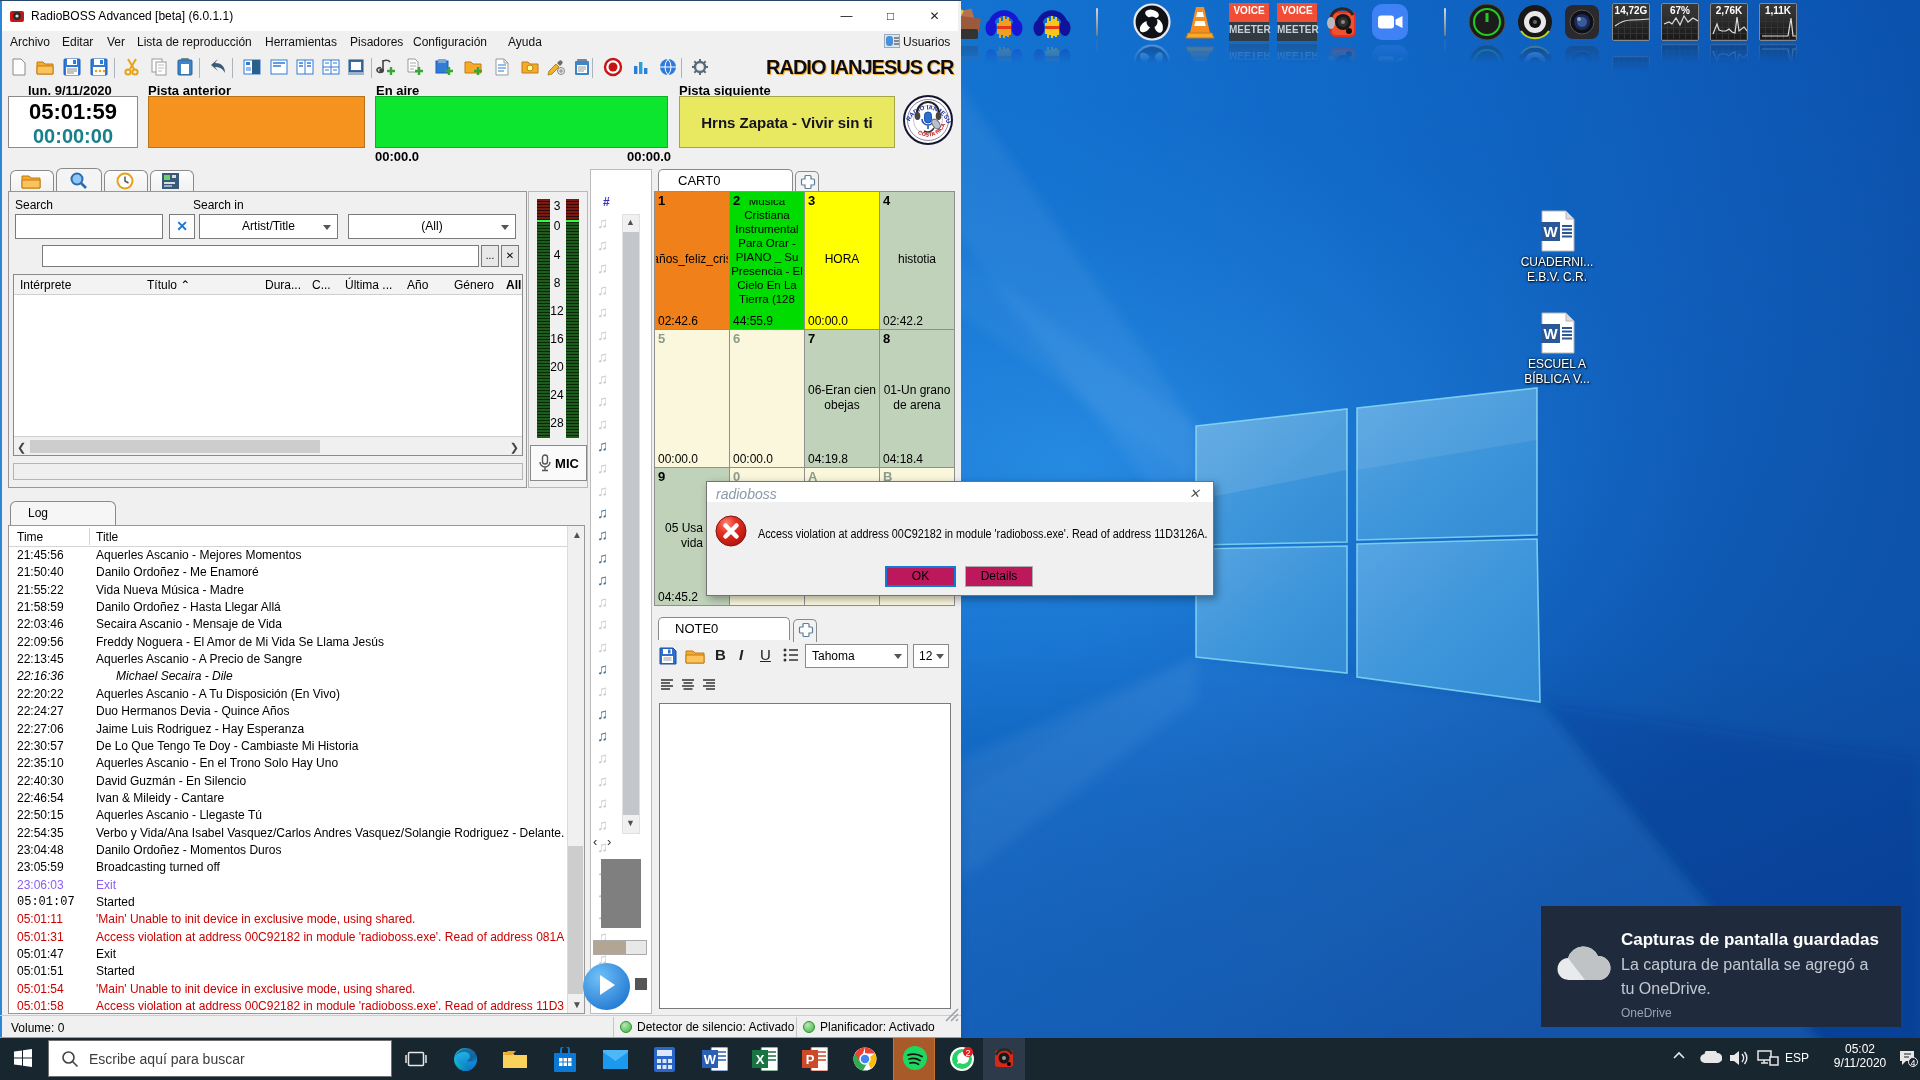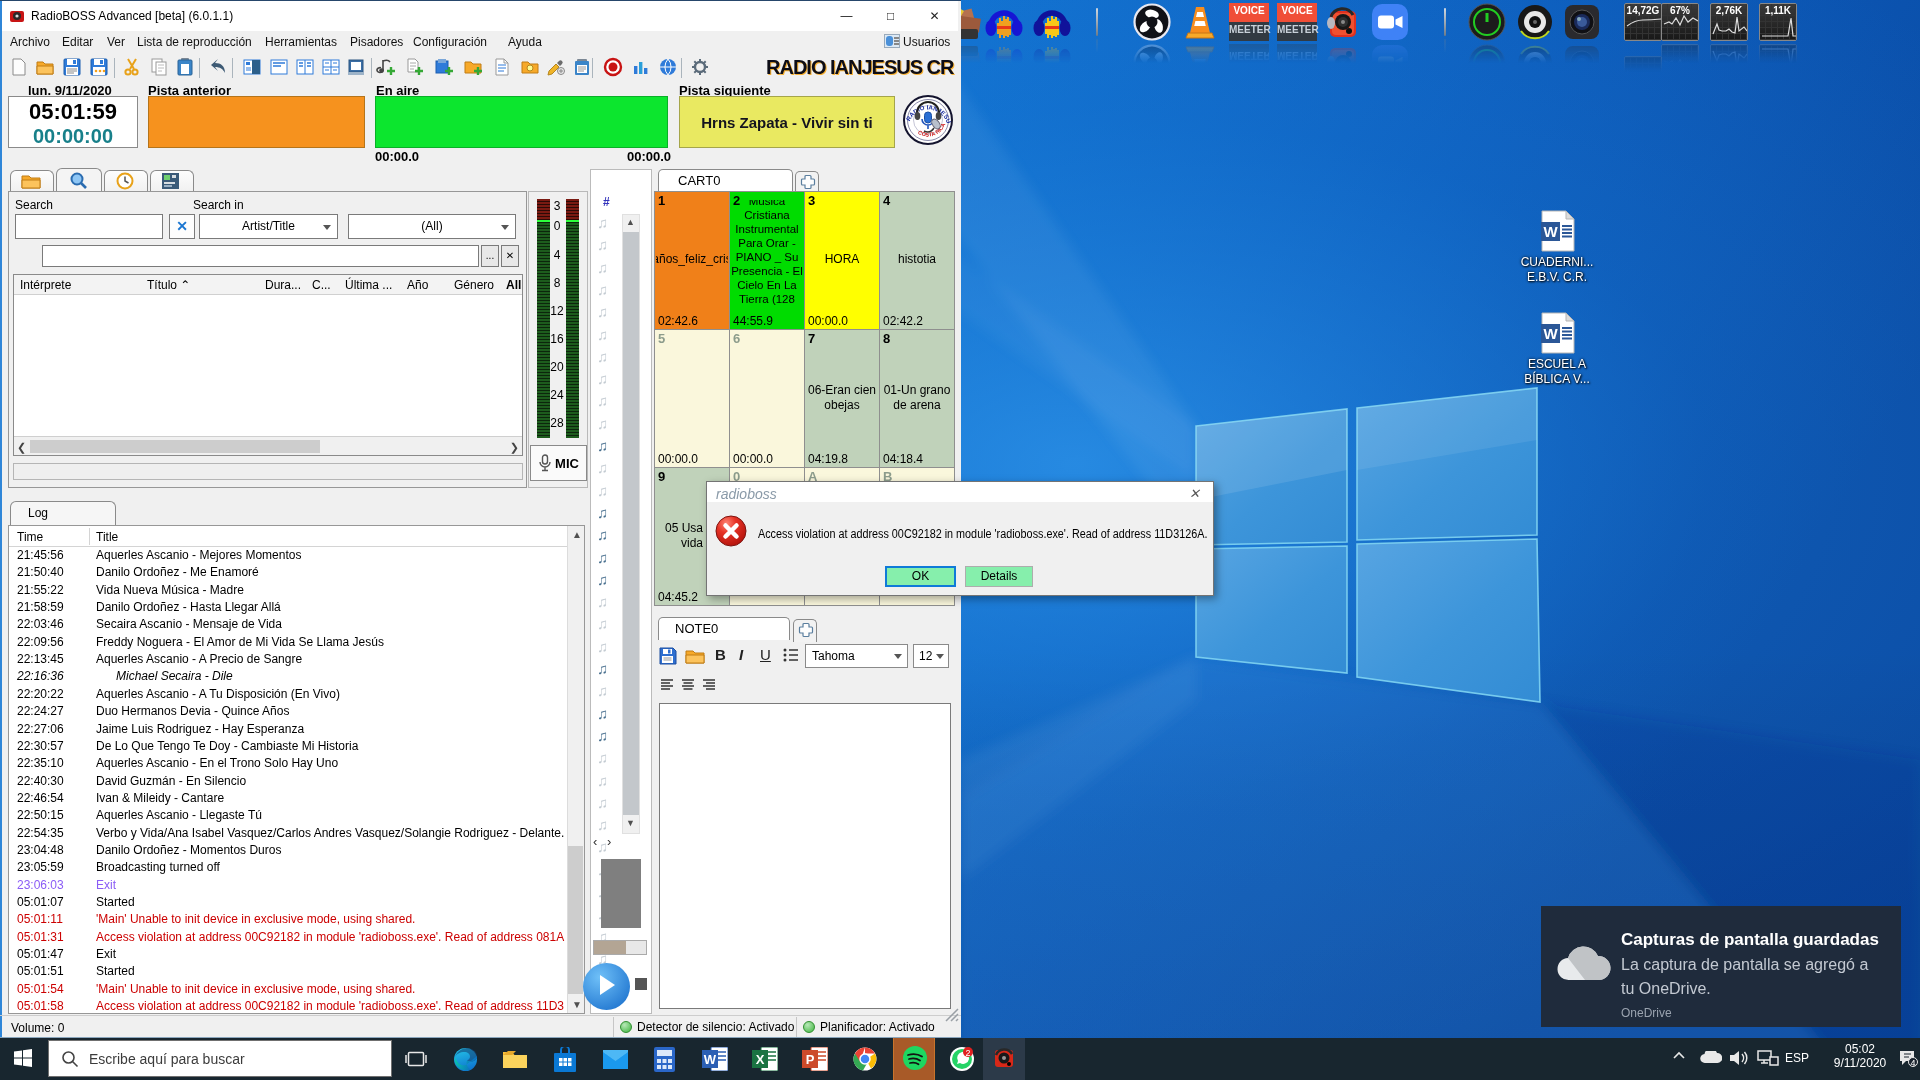--- a/index.html
+++ b/index.html
@@ -46,21 +46,21 @@
 
 #plist{position:absolute;left:590px;top:168px;width:62px;height:845px;background:#fff;border:1px solid #bbb;}
 
 .carttab{position:absolute;height:23px;border:1px solid #8a8a8a;border-bottom:none;border-radius:5px 5px 0 0;background:#fff;font-size:12px;color:#000;}
 #cartgrid{position:absolute;left:654px;top:190px;width:301px;height:414px;background:#fff;}
 
 #notearea{position:absolute;left:659px;top:702px;width:292px;height:306px;background:#fff;border:1px solid #7a7a7a;}
 
 #dlg{position:absolute;left:706px;top:481px;width:508px;height:115px;background:#f0f0f0;border:1px solid #747474;box-shadow:3px 3px 8px rgba(0,0,0,0.35);overflow:hidden;}
 #dlg .dtitle{position:absolute;left:0;top:0;width:100%;height:20px;background:#fff;font-style:italic;}
-.btn{position:absolute;background:#86efac;border:1px solid #adadad;font-size:12px;text-align:center;}
+.btn{position:absolute;background:#be185d;border:1px solid #adadad;font-size:12px;text-align:center;}
 
 .statseg{position:absolute;top:1016px;height:22px;border-left:1px solid #c6c6c6;font-size:12px;color:#000;}
 .gdot{display:inline-block;width:12px;height:12px;border-radius:50%;background:radial-gradient(circle at 35% 30%,#b7e8b7,#3db43d);border:1px solid #2f8f2f;vertical-align:-2px;margin-right:5px;}
 </style></head>
 <body>
 <div id="root">
 <svg id="wall" width="1920" height="1080" viewBox="0 0 1920 1080">
   <defs>
     <linearGradient id="base" x1="0" y1="0" x2="1" y2="0.35">
       <stop offset="0%" stop-color="#1b82dc"></stop>
@@ -187,21 +187,21 @@
           <circle cx="19" cy="19" r="2" fill="#666"></circle>
           <path d="M5 28 a17 17 0 0 0 28 0" fill="none" stroke="#c0d820" stroke-width="2"></path>
         </svg></div>
       <div class="dock-ic" style="position: absolute; left: 1563px; top: 3px; width: 38px; height: 38px;"><svg width="38" height="38">
           <rect x="2" y="2" width="34" height="34" rx="8" fill="#2a2a2e"></rect>
           <circle cx="19" cy="19" r="12" fill="#101014" stroke="#555"></circle>
           <circle cx="19" cy="19" r="8" fill="#1a2a5a"></circle>
           <circle cx="19" cy="19" r="5" fill="#3a5a9a"></circle>
           <circle cx="16" cy="16" r="2" fill="#8ab"></circle>
         </svg></div>
-      <div class="dock-ic" style="position: absolute; left: 1612px; top: 3px; width: 38px; height: 44px; margin-left: 12px;">
+      <div class="dock-ic" style="position: absolute; left: 1612px; top: 3px; width: 38px; height: 44px;">
         <div class="widget">
           <div style="position:absolute;inset:0;background:repeating-linear-gradient(to right,transparent 0 5px,#333 5px 6px),repeating-linear-gradient(to bottom,transparent 0 5px,#333 5px 6px);"></div>
           <div class="wt">14,72G</div>
           <svg width="38" height="38" style="position:absolute;left:0;top:0;">
             <path d="M2 22 q8-6 16-6 t18-1" fill="none" stroke="#ddd" stroke-width="1.2"></path>
           </svg>
         </div>
       </div>
       <div class="dock-ic" style="position: absolute; left: 1661px; top: 3px; width: 38px; height: 38px;">
         <div class="widget">
@@ -599,21 +599,21 @@
         </div>
         <div style="position: absolute; left: 0px; top: 334.3px; width: 556px; height: 17px; color: rgb(0, 0, 0); overflow: hidden; white-space: nowrap;">
           <span style="position:absolute;left:8px;">23:05:59</span>
           <span style="position:absolute;left:87px;">Broadcasting turned off</span>
         </div>
         <div style="position: absolute; left: 0px; top: 351.65px; width: 556px; height: 17px; color: #8b5cf6; overflow: hidden; white-space: nowrap;">
           <span style="position:absolute;left:8px;">23:06:03</span>
           <span style="position:absolute;left:87px;">Exit</span>
         </div>
         <div style="position: absolute; left: 0px; top: 369px; width: 556px; height: 17px; color: rgb(0, 0, 0); overflow: hidden; white-space: nowrap;">
-          <span style="position:absolute;left:8px;">05:01:07</span>
+          <span style="position:absolute;left:8px;font-family:Liberation Mono, monospace;">05:01:07</span>
           <span style="position:absolute;left:87px;">Started</span>
         </div>
         <div style="position: absolute; left: 0px; top: 386.35px; width: 556px; height: 17px; color: rgb(204, 0, 0); overflow: hidden; white-space: nowrap;">
           <span style="position:absolute;left:8px;">05:01:11</span>
           <span style="position:absolute;left:87px;">'Main' Unable to init device in exclusive mode, using shared.</span>
         </div>
         <div style="position: absolute; left: 0px; top: 403.7px; width: 556px; height: 17px; color: rgb(204, 0, 0); overflow: hidden; white-space: nowrap;">
           <span style="position:absolute;left:8px;">05:01:31</span>
           <span style="position:absolute;left:87px;">Access violation at address 00C92182 in module 'radioboss.exe'. Read of address 081A...</span>
         </div>

